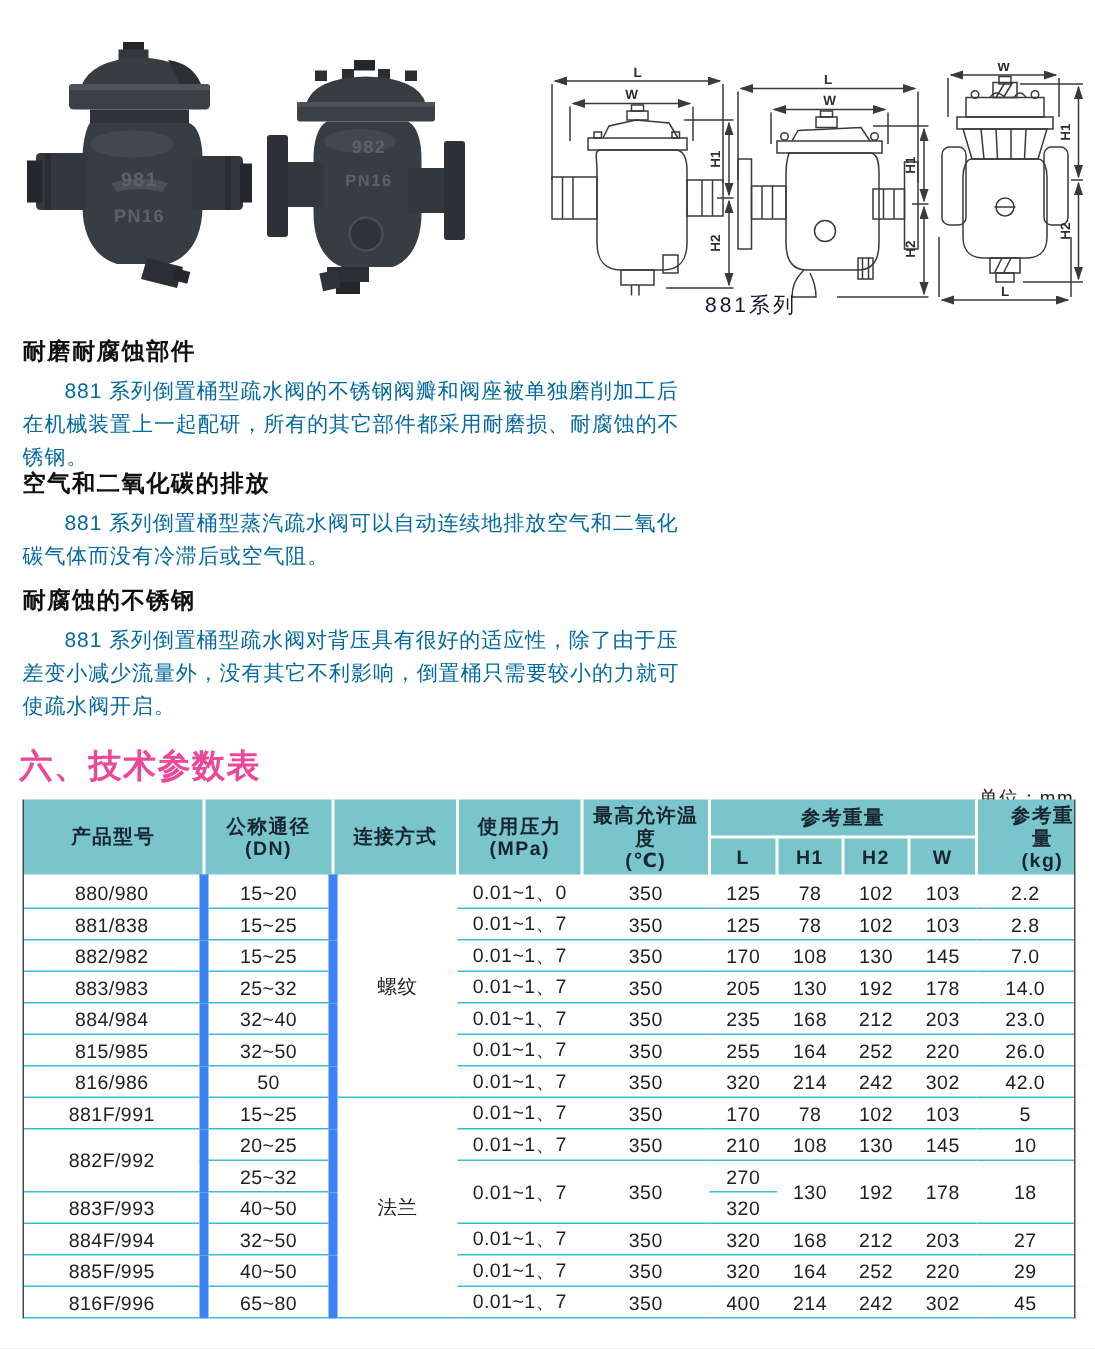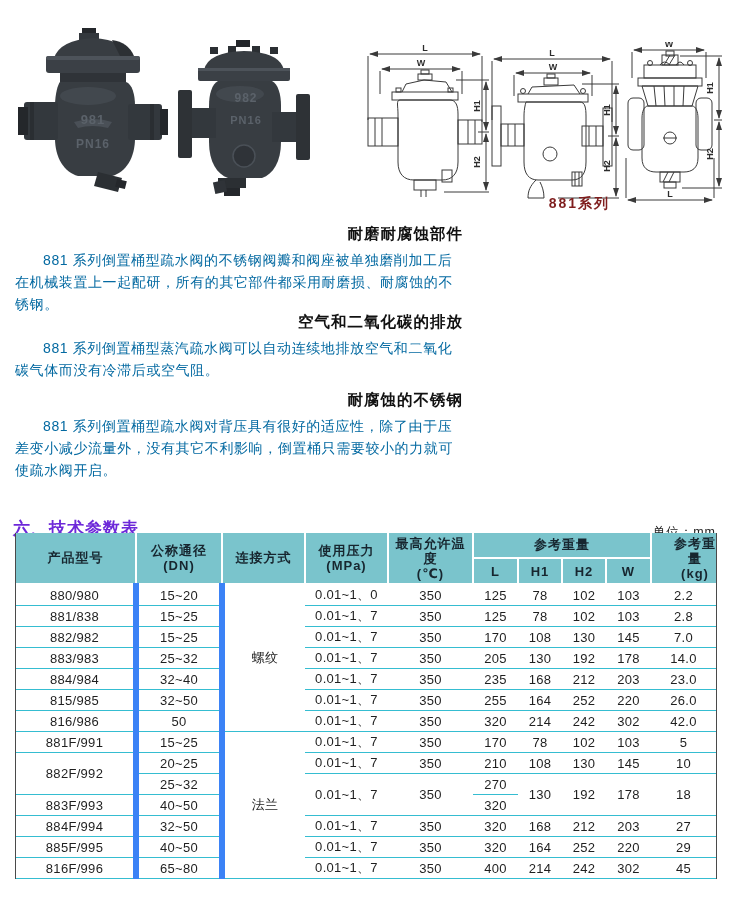--- a/index.html
+++ b/index.html
@@ -1,28 +1,28 @@
 <!DOCTYPE html>
 <html><head>
 <meta charset="utf-8">
 <style>
   html,body{margin:0;padding:0;background:#e9e9e9;}
   .page{position:relative;width:730px;height:899px;background:#ffffff;margin:0 auto;
         font-family:"Liberation Sans","DejaVu Sans",sans-serif;color:#1c1c1c;overflow:hidden;}
   .abs{position:absolute;}
 
   
-  .caption{font-weight:bold;font-size:14px;letter-spacing:2px;color:#7f1d1d;text-align:right;}
+  .caption{font-weight:normal;font-size:14px;letter-spacing:2px;color:#0f172a;text-align:left;}
 
   
   .sec{width:448px;}
-  .sec h3{margin:0 0 4px 0;font-size:15.5px;font-weight:bold;color:#111;letter-spacing:1px;text-align:right;}
+  .sec h3{margin:0 0 4px 0;font-size:15.5px;font-weight:bold;color:#111;letter-spacing:1px;}
   .sec p{margin:0;font-size:14px;line-height:22px;text-indent:2em;letter-spacing:0.6px;color:#0369a1;}
 
-  .tbl-title{font-size:17px;font-weight:bold;letter-spacing:1px;color:#6d28d9;margin-top:21px;}
+  .tbl-title{font-size:22px;font-weight:bold;letter-spacing:1px;color:#ec4899;}
   .unit-note{font-size:12.5px;color:#222;letter-spacing:1px;}
 
   
   .tbl-wrap{border-left:1px solid #4a4a4a;border-right:1px solid #4a4a4a;}
   table.params{border-collapse:collapse;table-layout:fixed;width:700px;}
   table.params th{background:#7ac4cc;border:2px solid #ffffff;font-weight:600;
                   font-size:13px;color:#17262f;text-align:center;padding:0;letter-spacing:1px;}
   table.params thead tr:first-child th{border-top:none;}
   table.params th.edge-l{border-left:none;font-family:Liberation Serif, serif;}
   table.params th.edge-r{border-right:none;padding-left:22px;}

